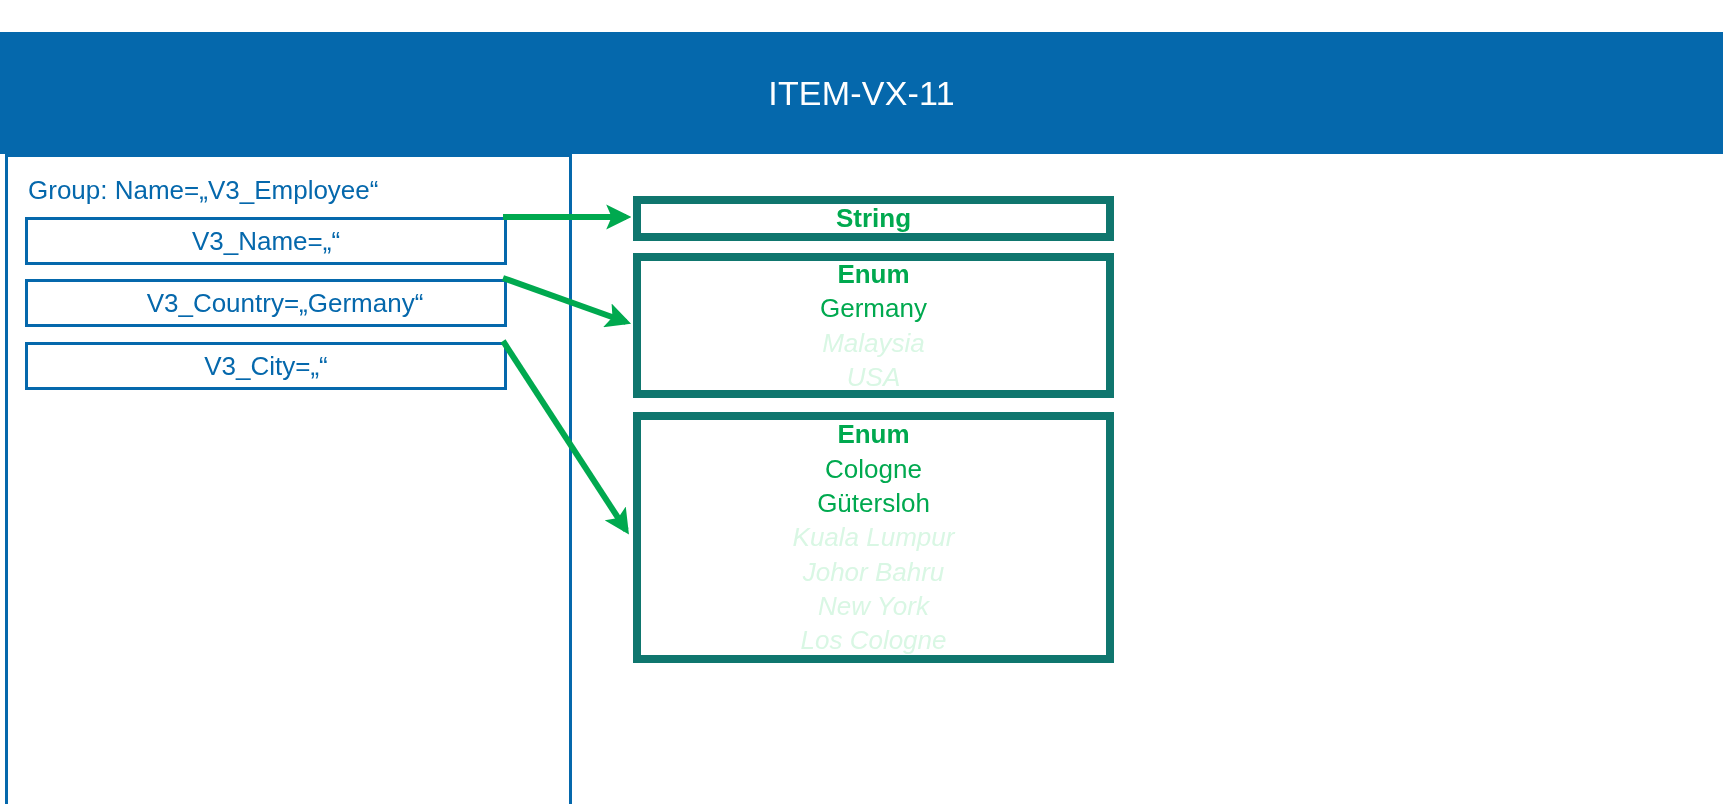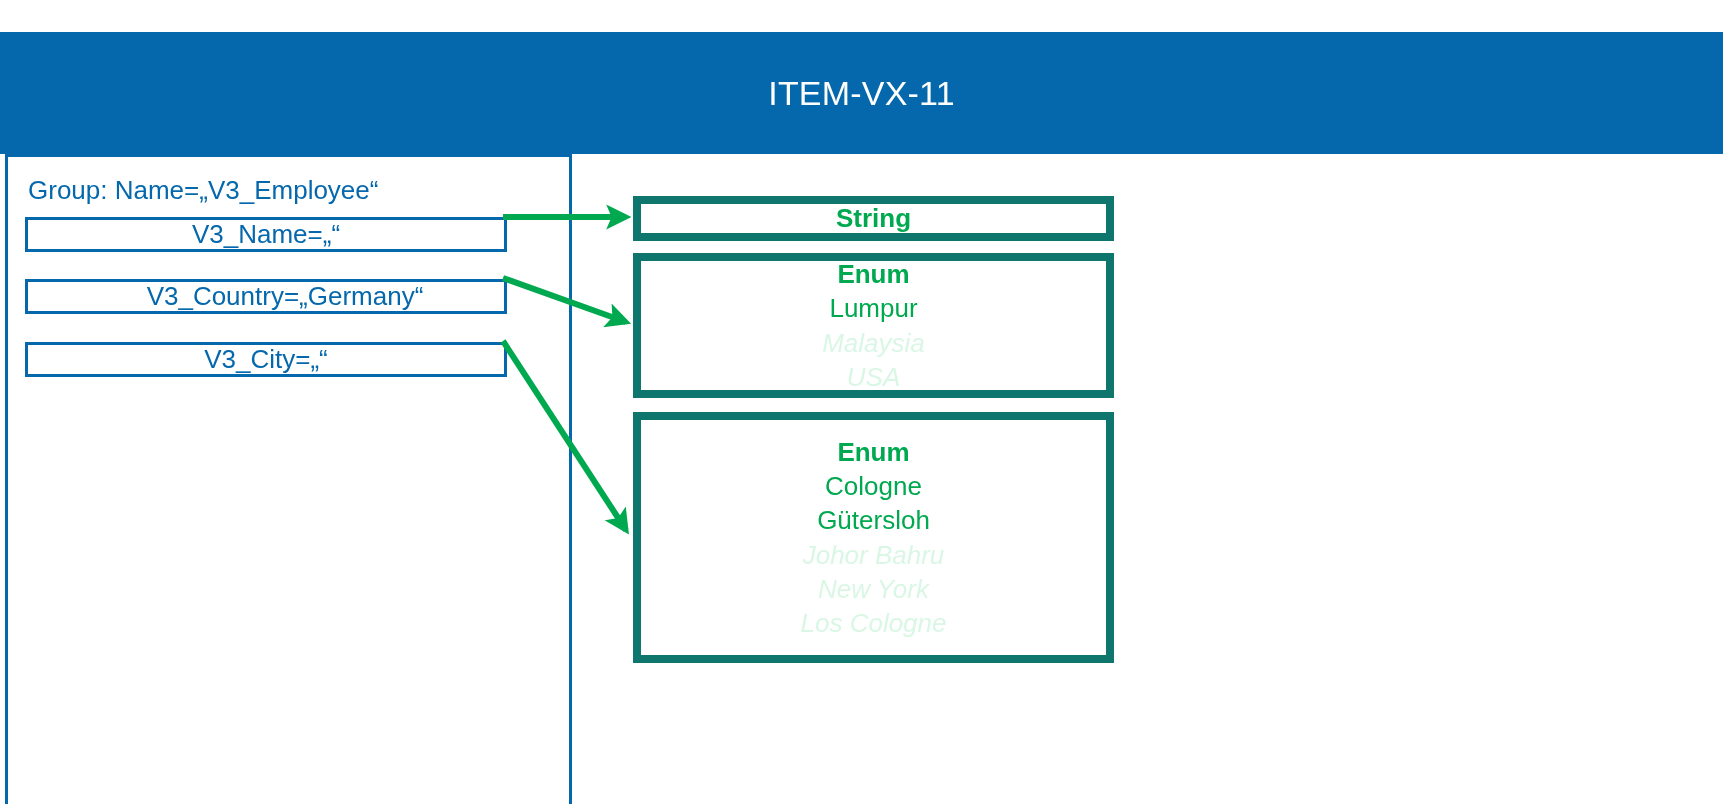--- a/index.html
+++ b/index.html
@@ -62,21 +62,21 @@
     left: 20px;
     top: 18px;
     font-size: 26px;
     color: #0568ac;
     white-space: nowrap;
   }
   .attr-box {
     position: absolute;
     left: 17px;
     width: 482px;
-    height: 35px;
+    height: 48px;
     border: 3px solid #0568ac;
     box-sizing: border-box;
     background: #ffffff;
     display: flex;
     align-items: center;
     justify-content: center;
     color: #0568ac;
     font-size: 26px;
     white-space: nowrap;
   }
@@ -152,29 +152,30 @@
       <span>V3_City=„“</span>
     </div>
   </div>
 
   <div class="type-box" id="type-box-0">
     <div class="type-title">String</div>
   </div>
 
   <div class="type-box" id="type-box-1">
     <div class="type-title">Enum</div>
-    <div class="type-value">Lumpur</div>
+    <div class="type-value">Germany</div>
     <div class="type-value faded">Malaysia</div>
     <div class="type-value faded">USA</div>
   </div>
 
   <div class="type-box" id="type-box-2">
     <div class="type-title">Enum</div>
     <div class="type-value">Cologne</div>
     <div class="type-value">Gütersloh</div>
+    <div class="type-value faded">Kuala Lumpur</div>
     <div class="type-value faded">Johor Bahru</div>
     <div class="type-value faded">New York</div>
     <div class="type-value faded">Los Cologne</div>
   </div>
 
   <svg id="arrows" viewBox="0 0 1723 804">
     <defs>
       <marker id="ah" markerWidth="4.2" markerHeight="4.2" refX="3.3" refY="2.1" orient="auto" markerUnits="strokeWidth">
         <path d="M0,0 L4.2,2.1 L0,4.2 L0.9,2.1 Z" fill="#00a94f"></path>
       </marker>

